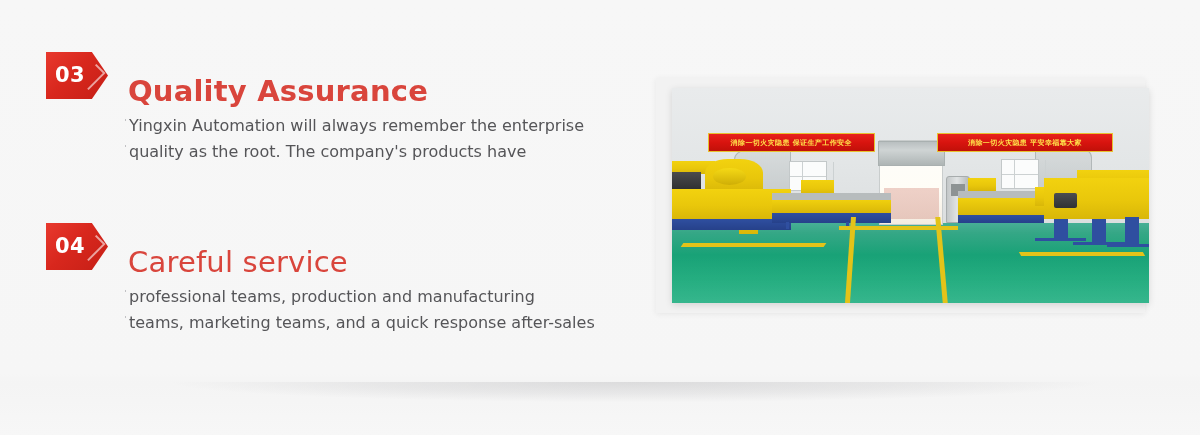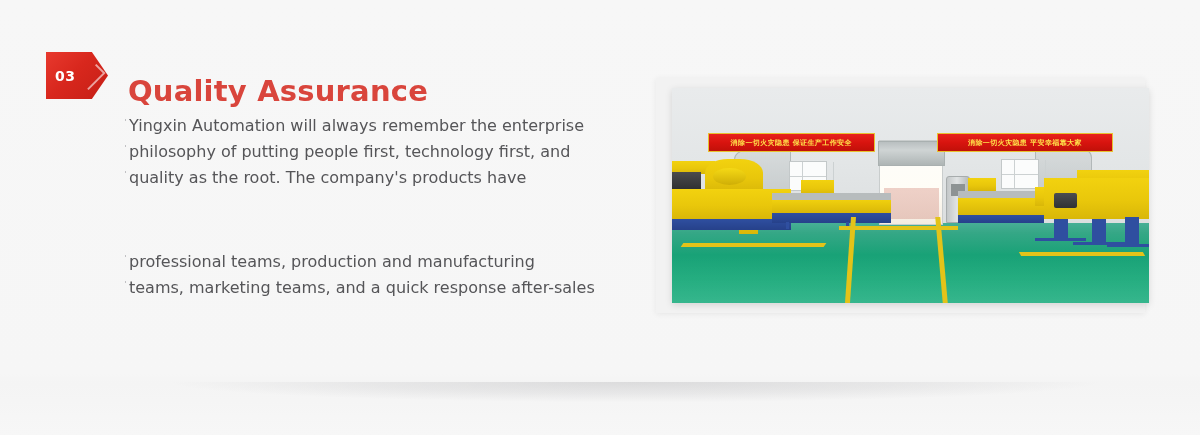--- a/index.html
+++ b/index.html
@@ -55,21 +55,21 @@
     flex: 0 0 auto;
     background: linear-gradient(135deg, #e8392e 0%, #d8271d 45%, #c51f16 100%);
     -webkit-clip-path: polygon(0 0, 74% 0, 100% 50%, 74% 100%, 0 100%);
     clip-path: polygon(0 0, 74% 0, 100% 50%, 74% 100%, 0 100%);
     display: flex;
     align-items: center;
     justify-content: flex-start;
   }
   .num-badge .num-text {
     color: #ffffff;
-    font-size: 14px;
+    font-size: 21px;
     font-weight: 700;
     letter-spacing: 0.5px;
     padding-left: 9px;
     line-height: 1;
     font-family: "DejaVu Sans", "Liberation Sans", sans-serif;
   }
   .num-badge .inner-chevron {
     position: absolute;
     right: 9px;
     top: 50%;
@@ -308,26 +308,32 @@
     <div class="feature-block">
       <div class="feature-head">
         <div class="num-badge">
           <span class="num-text">03</span>
           <span class="inner-chevron"></span>
         </div>
         <div class="feature-title bold">Quality Assurance</div>
       </div>
       <div class="feature-body">
         <div class="line">Yingxin Automation will always remember the enterprise</div>
-        <div class="line">philosophy of putting people first, technology first, and</div>
         <div class="line">quality as the root. The company's products have</div>
       </div>
     </div>
 
     <div class="feature-block second">
+      <div class="feature-head">
+        <div class="num-badge">
+          <span class="num-text">04</span>
+          <span class="inner-chevron"></span>
+        </div>
+        <div class="feature-title">Careful service</div>
+      </div>
       <div class="feature-body">
         <div class="line">professional teams, production and manufacturing</div>
         <div class="line">teams, marketing teams, and a quick response after-sales</div>
       </div>
     </div>
 
   </div>
 
   <div id="photo-card">
     <div id="photo-frame">

